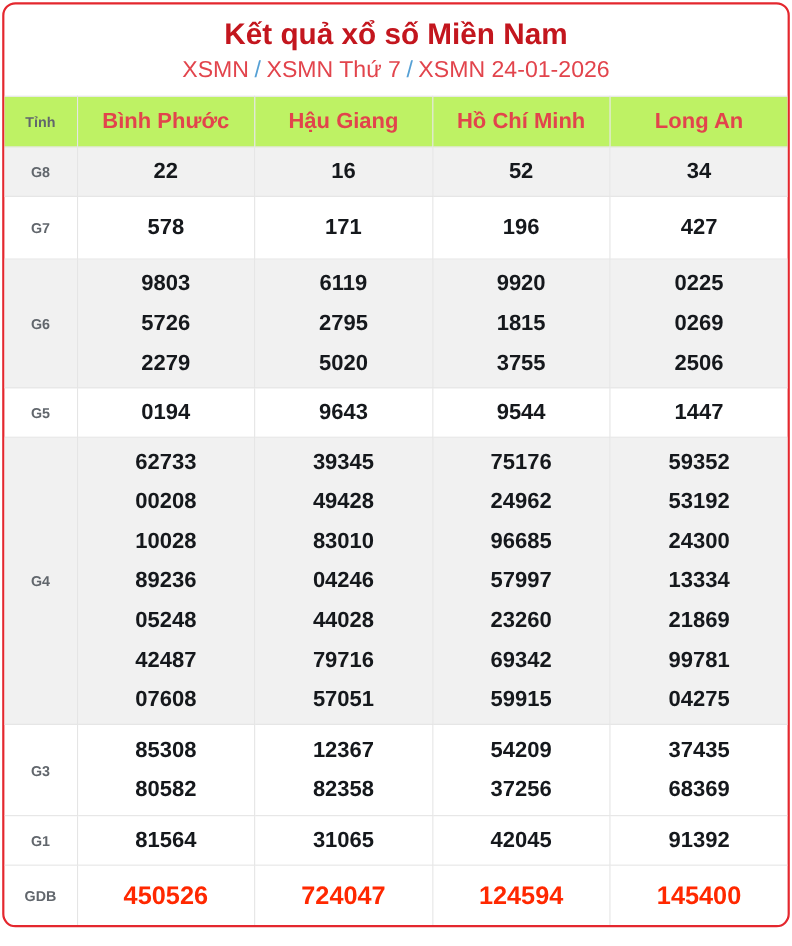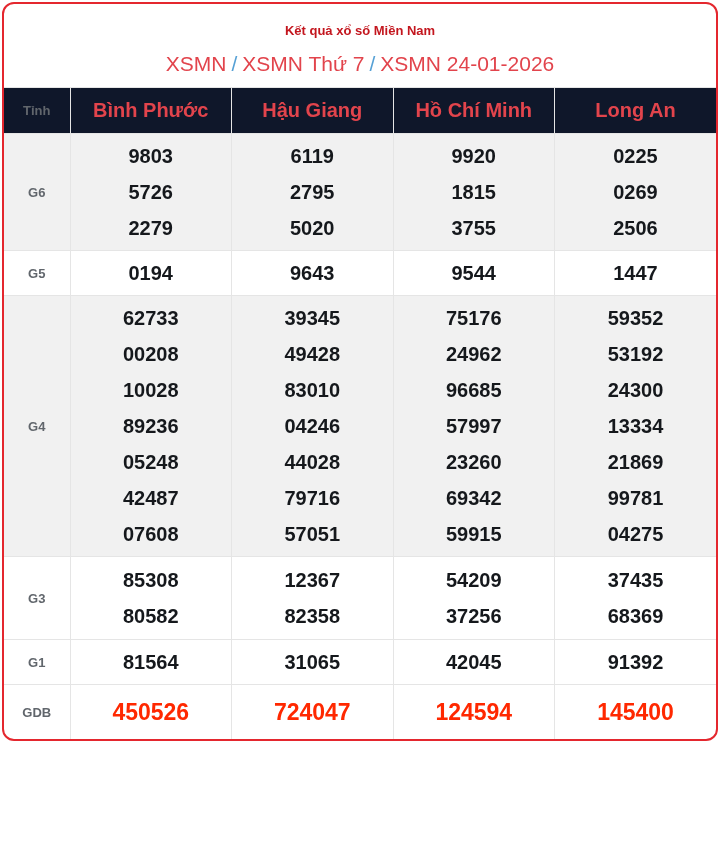--- a/index.html
+++ b/index.html
@@ -6,31 +6,31 @@
     --card-border:#e4272e; --title-red:#c3161e; --link-red:#e2444c;
     --slash-blue:#55a0d5; --number-dark:#15181c; --label-gray:#61666c;
     --gdb-red:#ff2800; --row-shade:#f1f1f1; --grid-line:#e5e5e5;
   }
   *{box-sizing:border-box;}
   html,body{margin:0;padding:0;background:#fff;
     font-family:"Liberation Sans","DejaVu Sans",sans-serif;}
   .card{width:716px;margin:2px;border:2px solid var(--card-border);
     border-radius:12px;overflow:hidden;background:#fff;}
   .titlebar{text-align:center;padding:14px 0 11px;}
-  .page-title{margin:0;font-size:13px;line-height:26px;font-weight:bold;color:var(--title-red);}
+  .page-title{margin:0;font-size:27px;line-height:26px;font-weight:bold;color:var(--title-red);}
   .breadcrumb{margin-top:8px;font-size:21px;color:var(--link-red);}
   .breadcrumb a{color:var(--link-red);text-decoration:none;cursor:pointer;}
   .breadcrumb .sep{color:var(--slash-blue);margin:0 5px;}
   table{width:100%;border-collapse:collapse;table-layout:fixed;}
   col.c-label{width:66px;}
   td{border:1px solid var(--grid-line);text-align:center;vertical-align:middle;padding:4px 0;}
   tr td:first-child{border-left:none;}
   tr td:last-child{border-right:none;}
   tr:last-child td{border-bottom:none;}
-  .headrow td{padding:11px 0;background:#0f172a;}
+  .headrow td{padding:11px 0;background:#bef264;}
   .corner{color:#1c2732;font-weight:bold;font-size:15px;}
   .province{color:var(--link-red);font-weight:bold;font-size:20px;cursor:pointer;margin-left:28px;}
   .rowlabel{color:var(--label-gray);font-size:13px;font-weight:bold;}
   .num{font-size:20px;font-weight:bold;color:var(--number-dark);line-height:36px;}
   tr.shaded{background:var(--row-shade);}
   tr.r-g7 td{padding:10px 0;}
   tr.r-g3 td{padding:5px 16px;}
   tr.r-gdb td{padding:5px 0;}
   tr.r-gdb .num{font-size:23px;color:var(--gdb-red);line-height:44px;}
 </style>
@@ -54,20 +54,50 @@
         <col>
     </colgroup>
     <tbody>
       <tr class="headrow">
         <td class="rowlabel corner">Tỉnh</td>
         <td class="province">Bình Phước</td>
         <td class="province">Hậu Giang</td>
         <td class="province">Hồ Chí Minh</td>
         <td class="province">Long An</td>
       </tr>
+    <tr class="r-g8 shaded">
+          <td class="rowlabel">G8</td>
+          <td>
+            <div class="num">22</div>
+          </td>
+          <td>
+            <div class="num">16</div>
+          </td>
+          <td>
+            <div class="num">52</div>
+          </td>
+          <td>
+            <div class="num">34</div>
+          </td>
+        </tr>
+        <tr class="r-g7">
+          <td class="rowlabel">G7</td>
+          <td>
+            <div class="num">578</div>
+          </td>
+          <td>
+            <div class="num">171</div>
+          </td>
+          <td>
+            <div class="num">196</div>
+          </td>
+          <td>
+            <div class="num">427</div>
+          </td>
+        </tr>
         <tr class="r-g6 shaded">
           <td class="rowlabel">G6</td>
           <td>
             <div class="num">9803</div>
             <div class="num">5726</div>
             <div class="num">2279</div>
           </td>
           <td>
             <div class="num">6119</div>
             <div class="num">2795</div>

